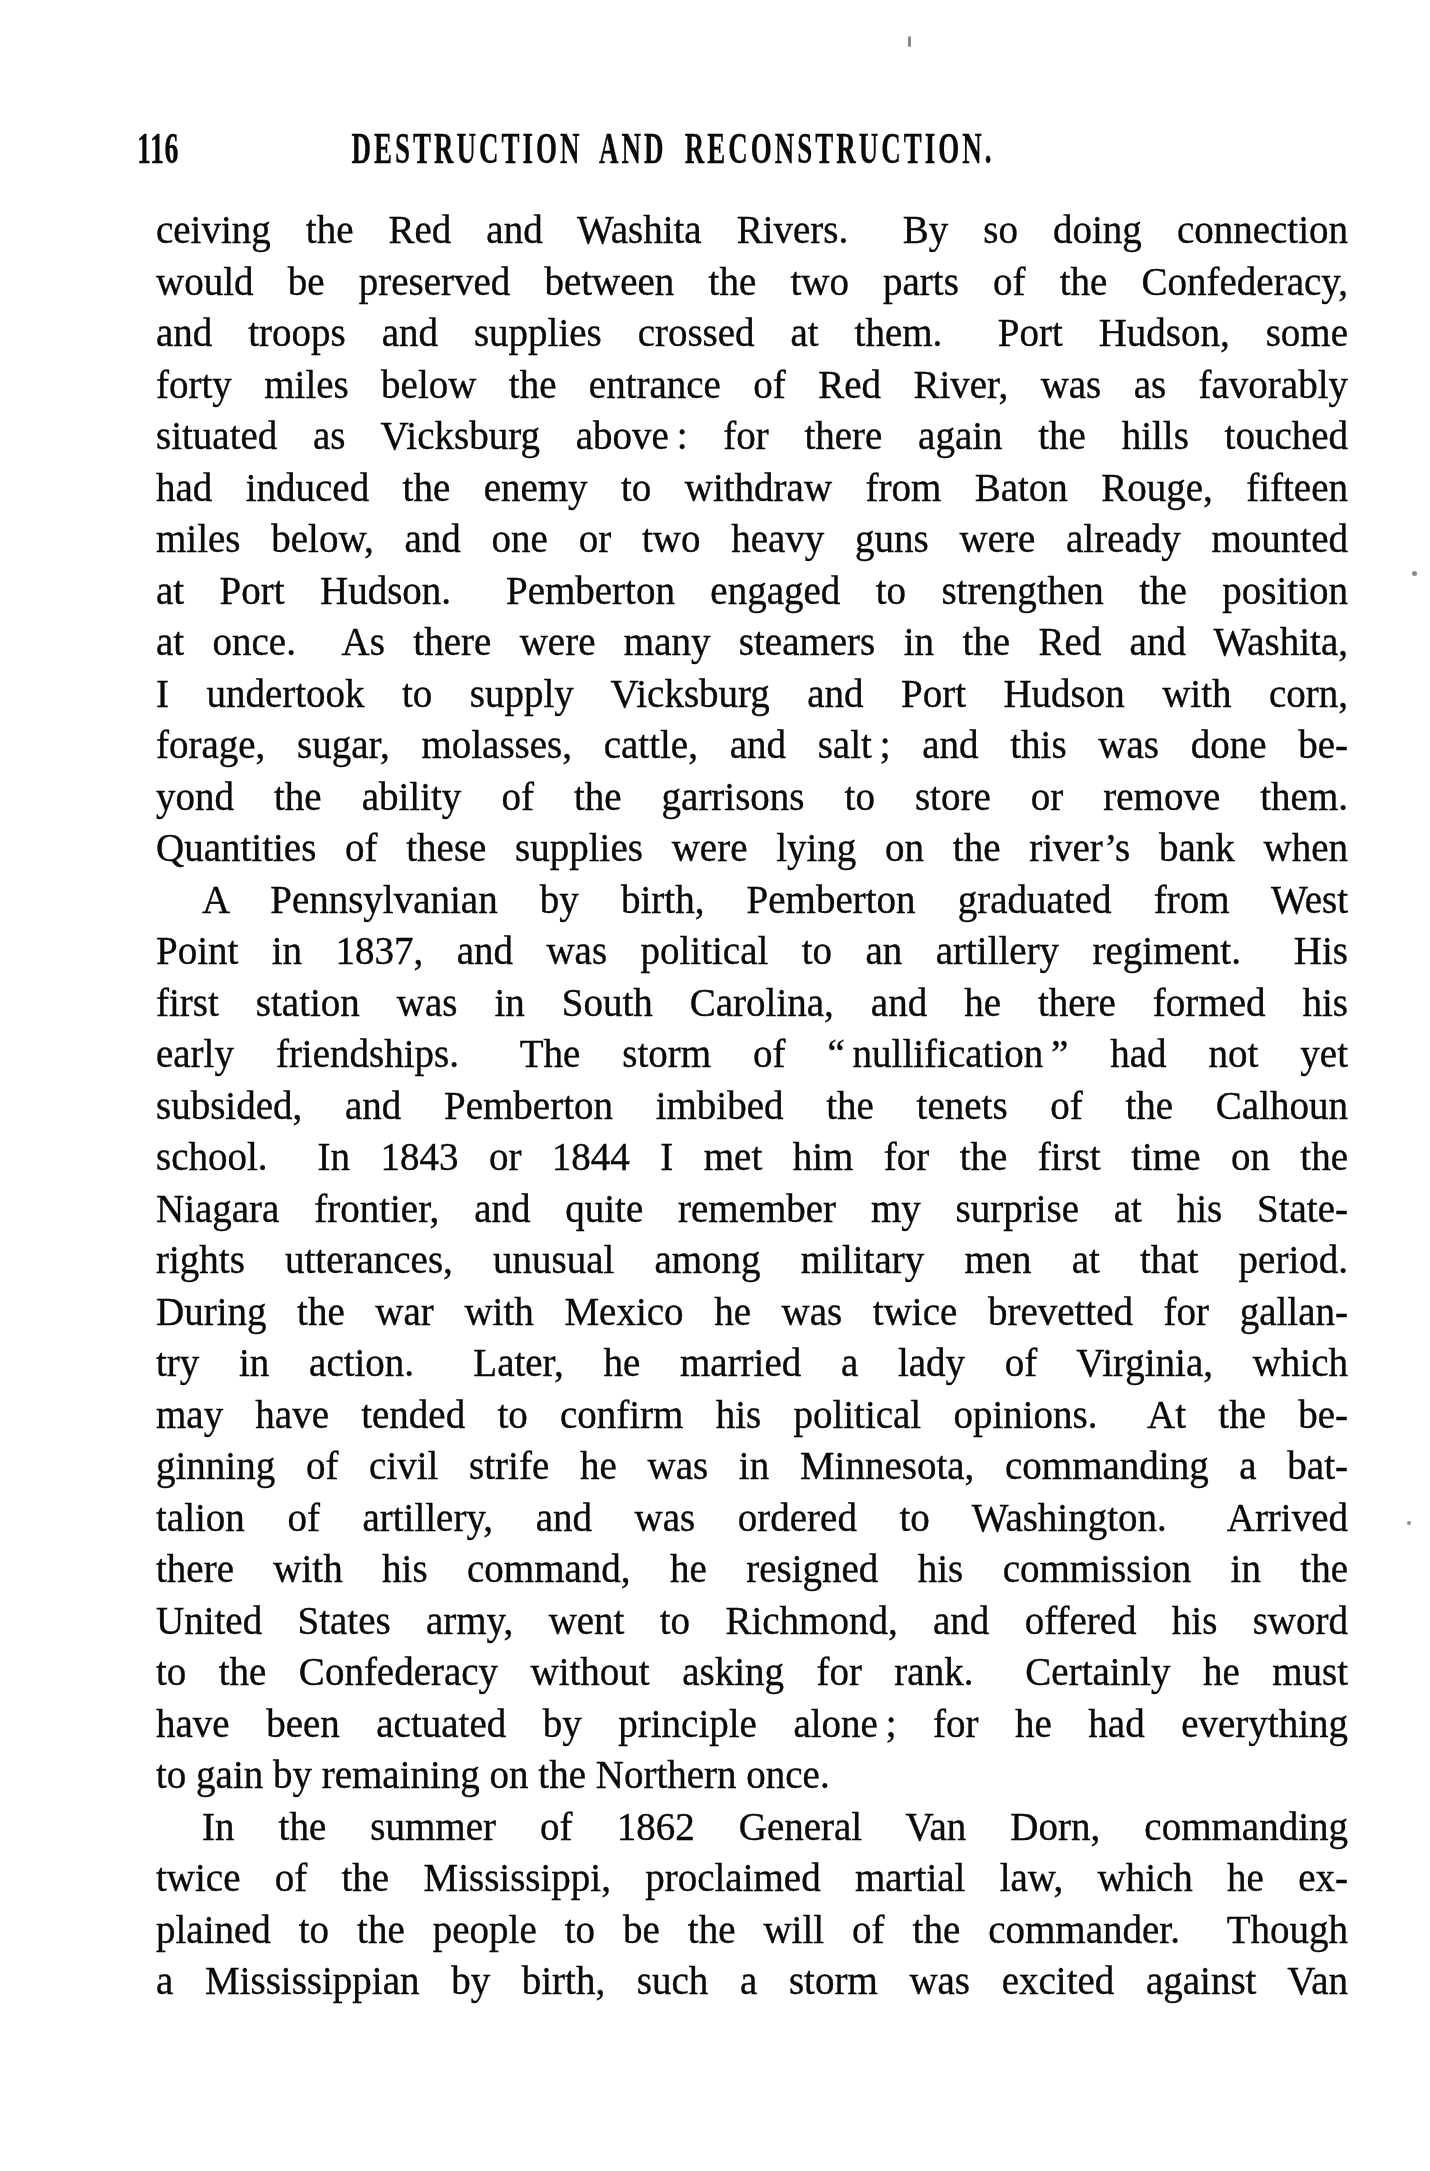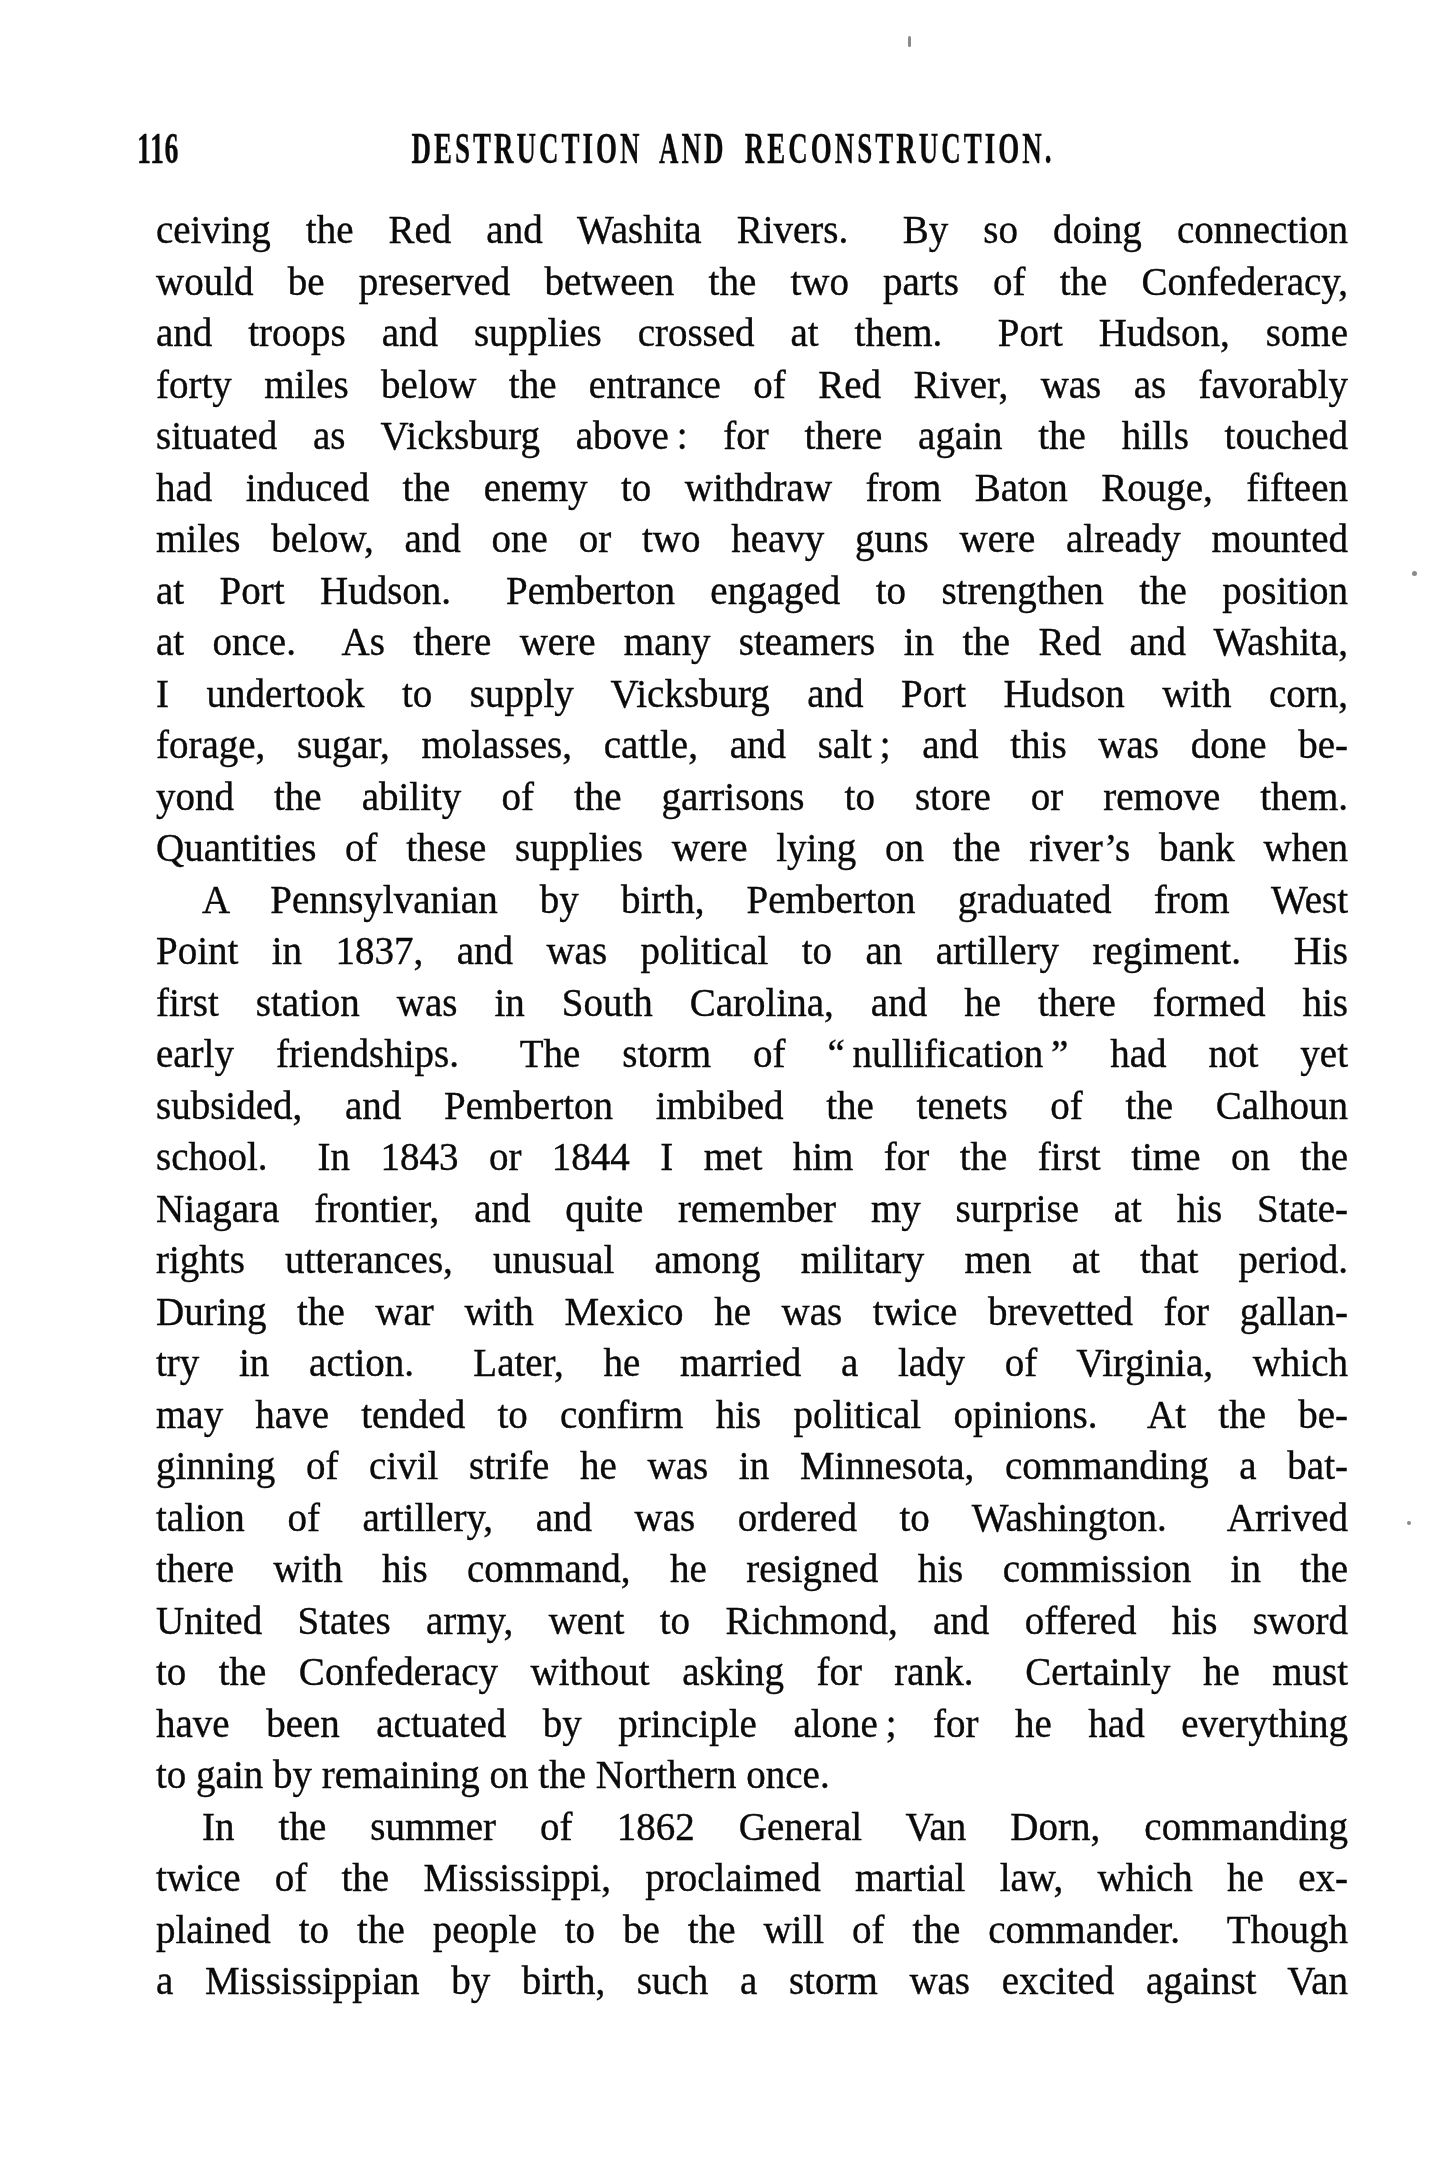--- a/index.html
+++ b/index.html
@@ -37,21 +37,20 @@
     transform: scaleX(0.62);
     transform-origin: 0 50%;
     letter-spacing: 1px;
     -webkit-text-stroke: 0.3px #000;
   }
   .running-title {
     position: absolute;
     left: 0;
     right: 0;
     top: 0;
-    text-align: center;
   }
   .running-title .scale {
     display: inline-block;
     font-size: 45px;
     font-weight: bold;
     letter-spacing: 5px;
     word-spacing: 14px;
     transform: scaleX(0.60);
     transform-origin: 50% 50%;
     -webkit-text-stroke: 0.3px #000;

